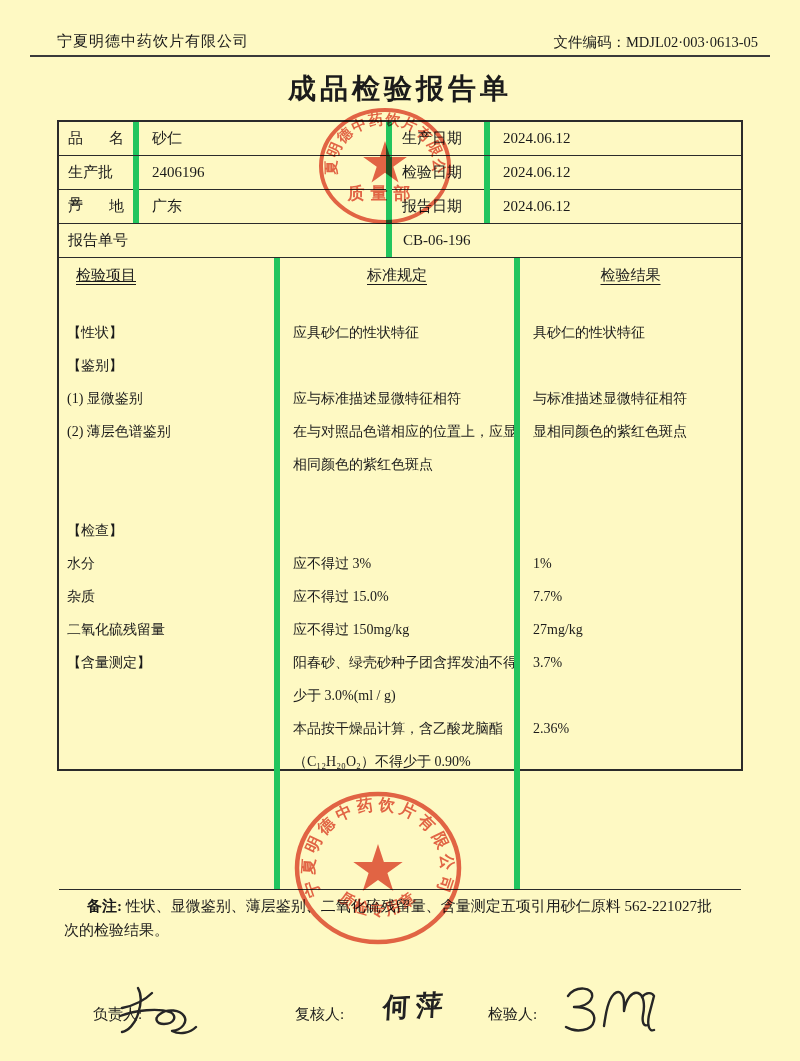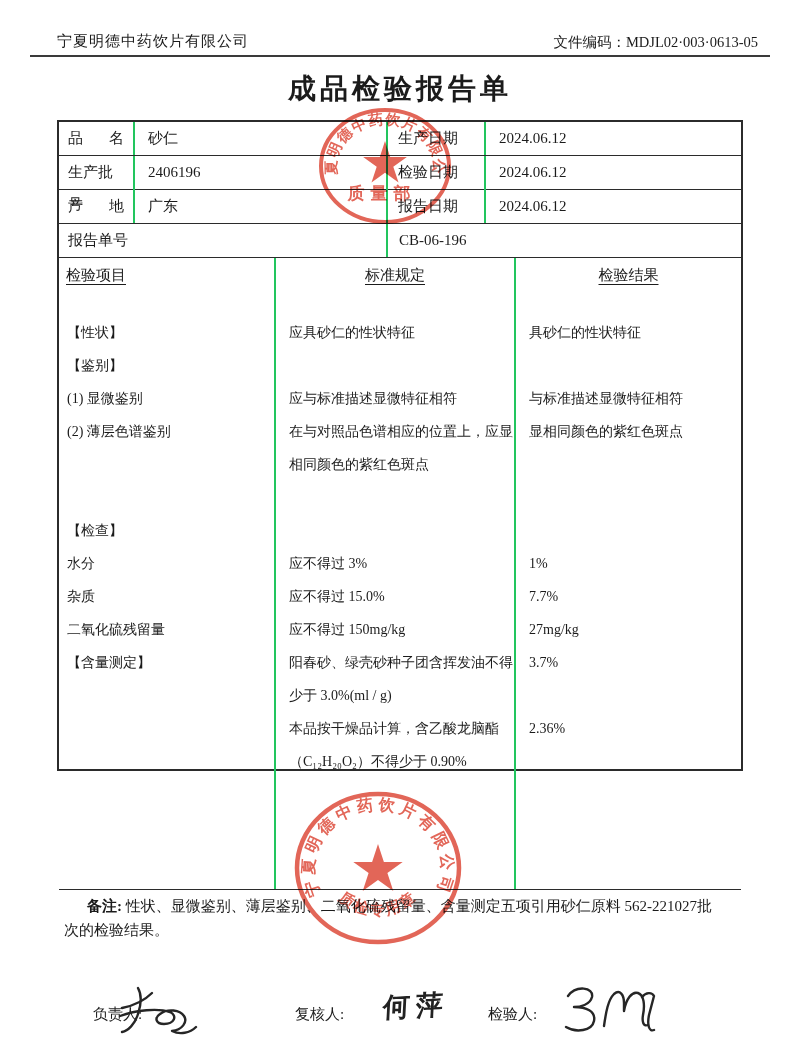--- a/index.html
+++ b/index.html
@@ -1,46 +1,46 @@
 <!DOCTYPE html>
 <html><head>
 <meta charset="utf-8">
 <style>
   html,body{margin:0;padding:0;background:#e8e8e8;}
-  .page{position:relative;width:800px;height:1061px;background:#ffffff;margin:0 auto;
+  .page{position:relative;width:800px;height:1061px;background:#fef9c3;margin:0 auto;
         font-family:"Liberation Serif","DejaVu Serif",serif;color:#1b1b1b;overflow:hidden;}
 
   
   .top-company{position:absolute;left:57px;top:32px;font-size:15px;letter-spacing:1px;}
   .top-code{position:absolute;right:42px;top:33px;font-size:14.5px;}
   .top-rule{position:absolute;left:30px;right:30px;top:55px;border-top:2px solid #3a3a3a;}
   .title{position:absolute;left:0;top:70px;width:100%;text-align:center;
          font-size:28px;font-weight:bold;letter-spacing:4px;}
 
   
   .rt{position:absolute;left:57px;top:120px;width:686px;height:651px;
       border:2px solid #2b2b2b;box-sizing:border-box;font-size:15px;}
   .rt-row{border-top:1px solid #2b2b2b;}
   .rt-row.first{border-top:none;}
-  .c{border-left:2px solid #22c55e;box-sizing:border-box;}
+  .c{border-left:6px solid #22c55e;box-sizing:border-box;}
   .c.nf{border-left:none;}
 
   .info-row{display:grid;grid-template-columns:74px 253px 98px 1fr;height:33px;line-height:32px;}
   .info-row .lab{padding-left:9px;padding-right:9px;}
   .jlab{display:inline-block;width:56px;text-align:justify;text-align-last:justify;}
   .info-row .val{padding-left:13px;}
   .info-row .lab2{padding-left:10px;}
   .rn-row{display:grid;grid-template-columns:327px 1fr;height:33px;line-height:32px;}
   .rn-row .lab{padding-left:9px;}
   .rn-row .val{padding-left:11px;}
 
   .main-grid{display:grid;grid-template-columns:215px 240px 1fr;height:631px;}
   .mcol{overflow:hidden;}
   .mhead{height:58px;padding-top:8px;box-sizing:border-box;text-align:center;font-size:15px;}
-  .mhead.left{text-align:left;padding-left:7px;}
+  .mhead.left{text-align:left;padding-left:17px;text-decoration:underline;}
   .mhead span{text-decoration:underline;text-underline-offset:4px;}
   .mline{height:33px;line-height:33px;white-space:nowrap;font-size:14px;}
   .col-items .mline{padding-left:8px;}
   .col-standard .mline,.col-result .mline{padding-left:13px;}
 
   .concl-row{height:42px;display:flex;align-items:center;padding-left:30px;box-sizing:border-box;}
   .concl-row b{font-weight:bold;}
   .remark-row{height:50px;box-sizing:border-box;padding:4px 24px 0 5px;line-height:24px;text-indent:23px;}
   .remark-row b{font-weight:bold;}
 

